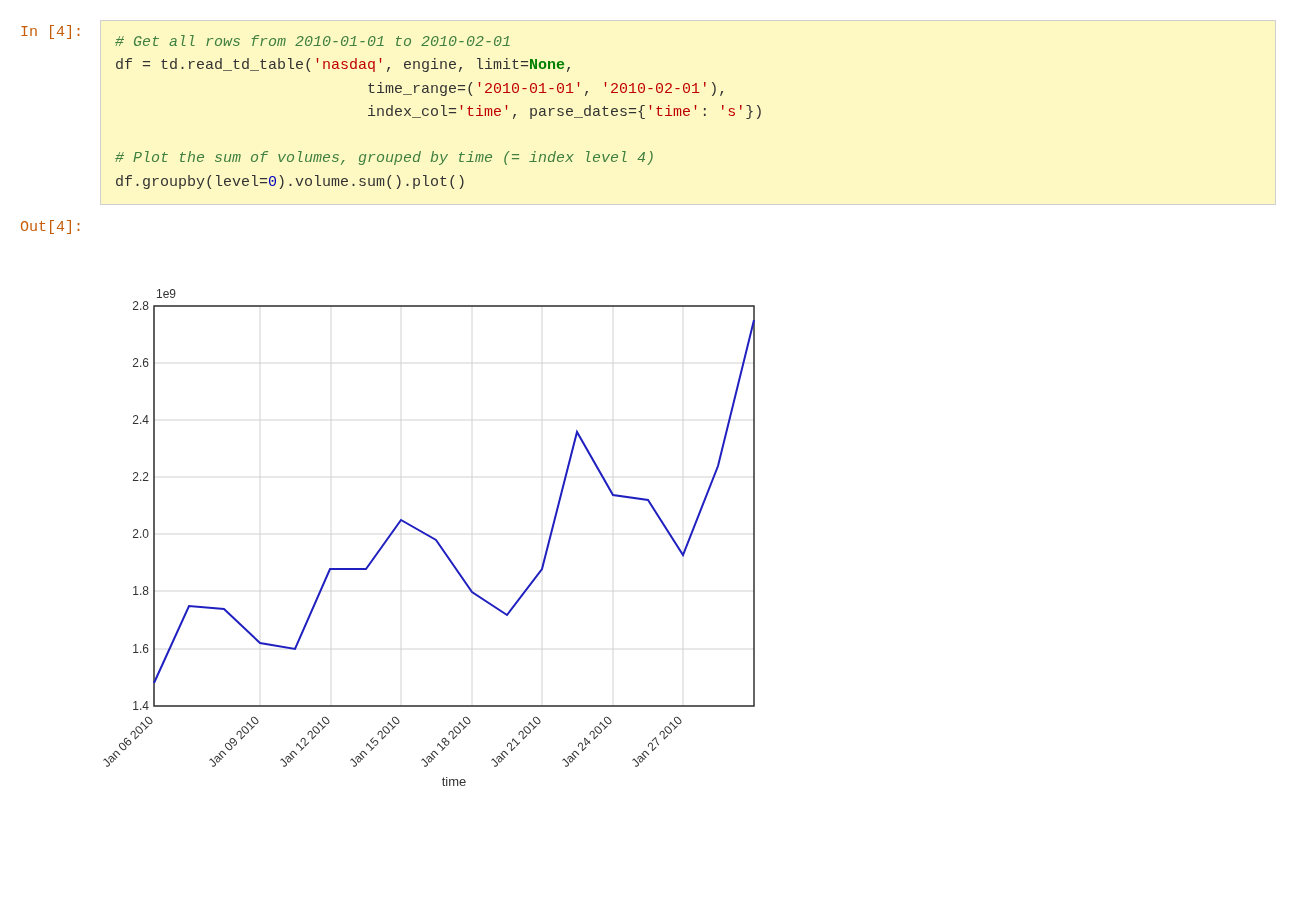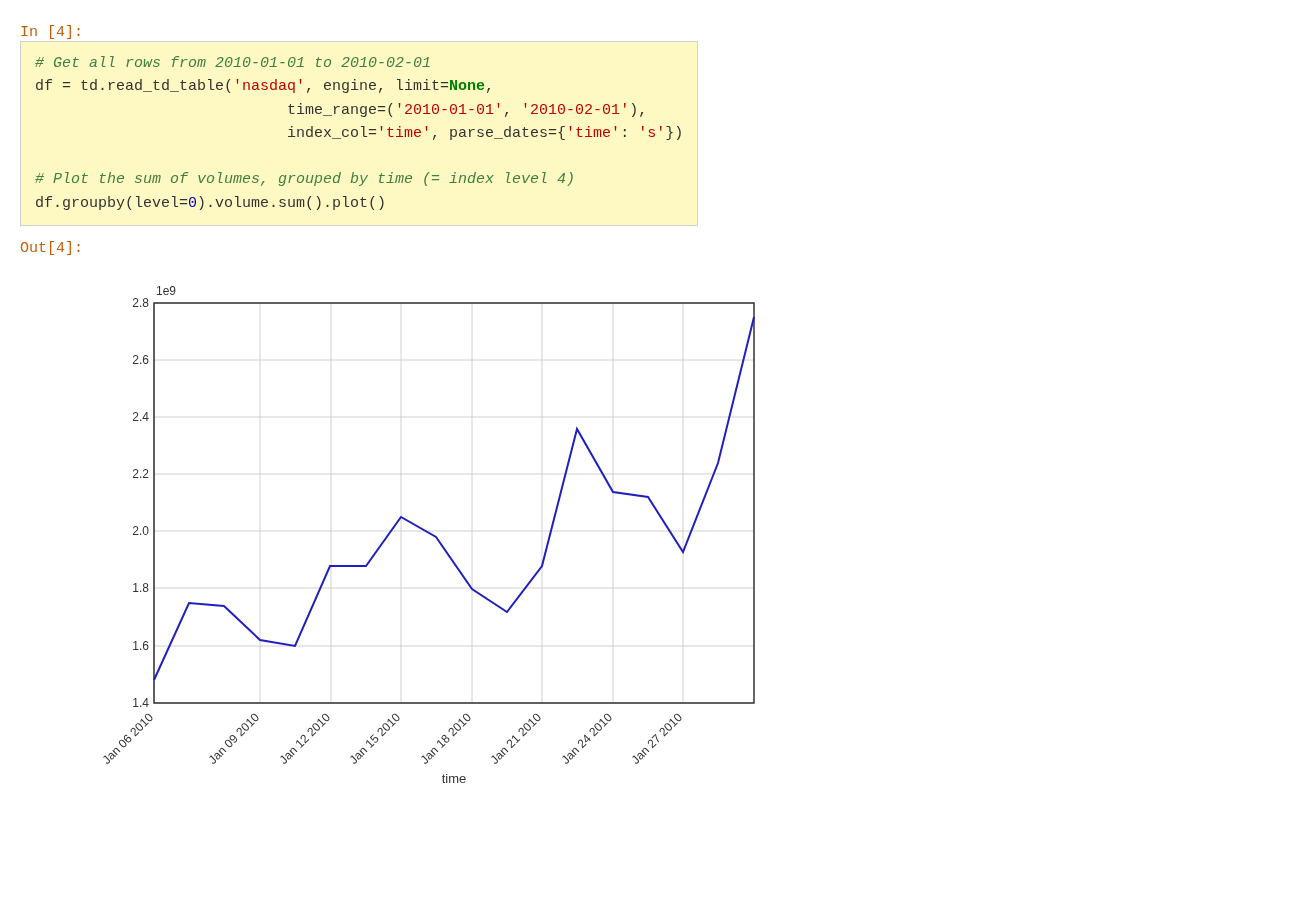--- a/index.html
+++ b/index.html
@@ -11,21 +11,21 @@
     }
 
     .cell-container {
       display: flex;
       flex-direction: column;
       width: 1256px;
     }
 
     .input-cell {
       display: flex;
-      flex-direction: column;
+      flex-direction: row;
       margin-bottom: 12px;
       align-items: flex-start;
     }
 
     .cell-label {
       color: #c65d09;
       min-width: 80px;
       padding-top: 4px;
       font-size: 15px;
       white-space: nowrap;
@@ -38,21 +38,21 @@
       flex: 1;
       line-height: 1.55;
       white-space: pre;
       font-size: 15px;
     }
 
     .output-cell {
       display: flex;
       flex-direction: row;
       align-items: flex-start;
-      margin-bottom: 8px;
+      margin-bottom: 32px;
     }
 
     .output-label {
       color: #c65d09;
       min-width: 80px;
       padding-top: 2px;
       font-size: 15px;
       white-space: nowrap;
     }
 

